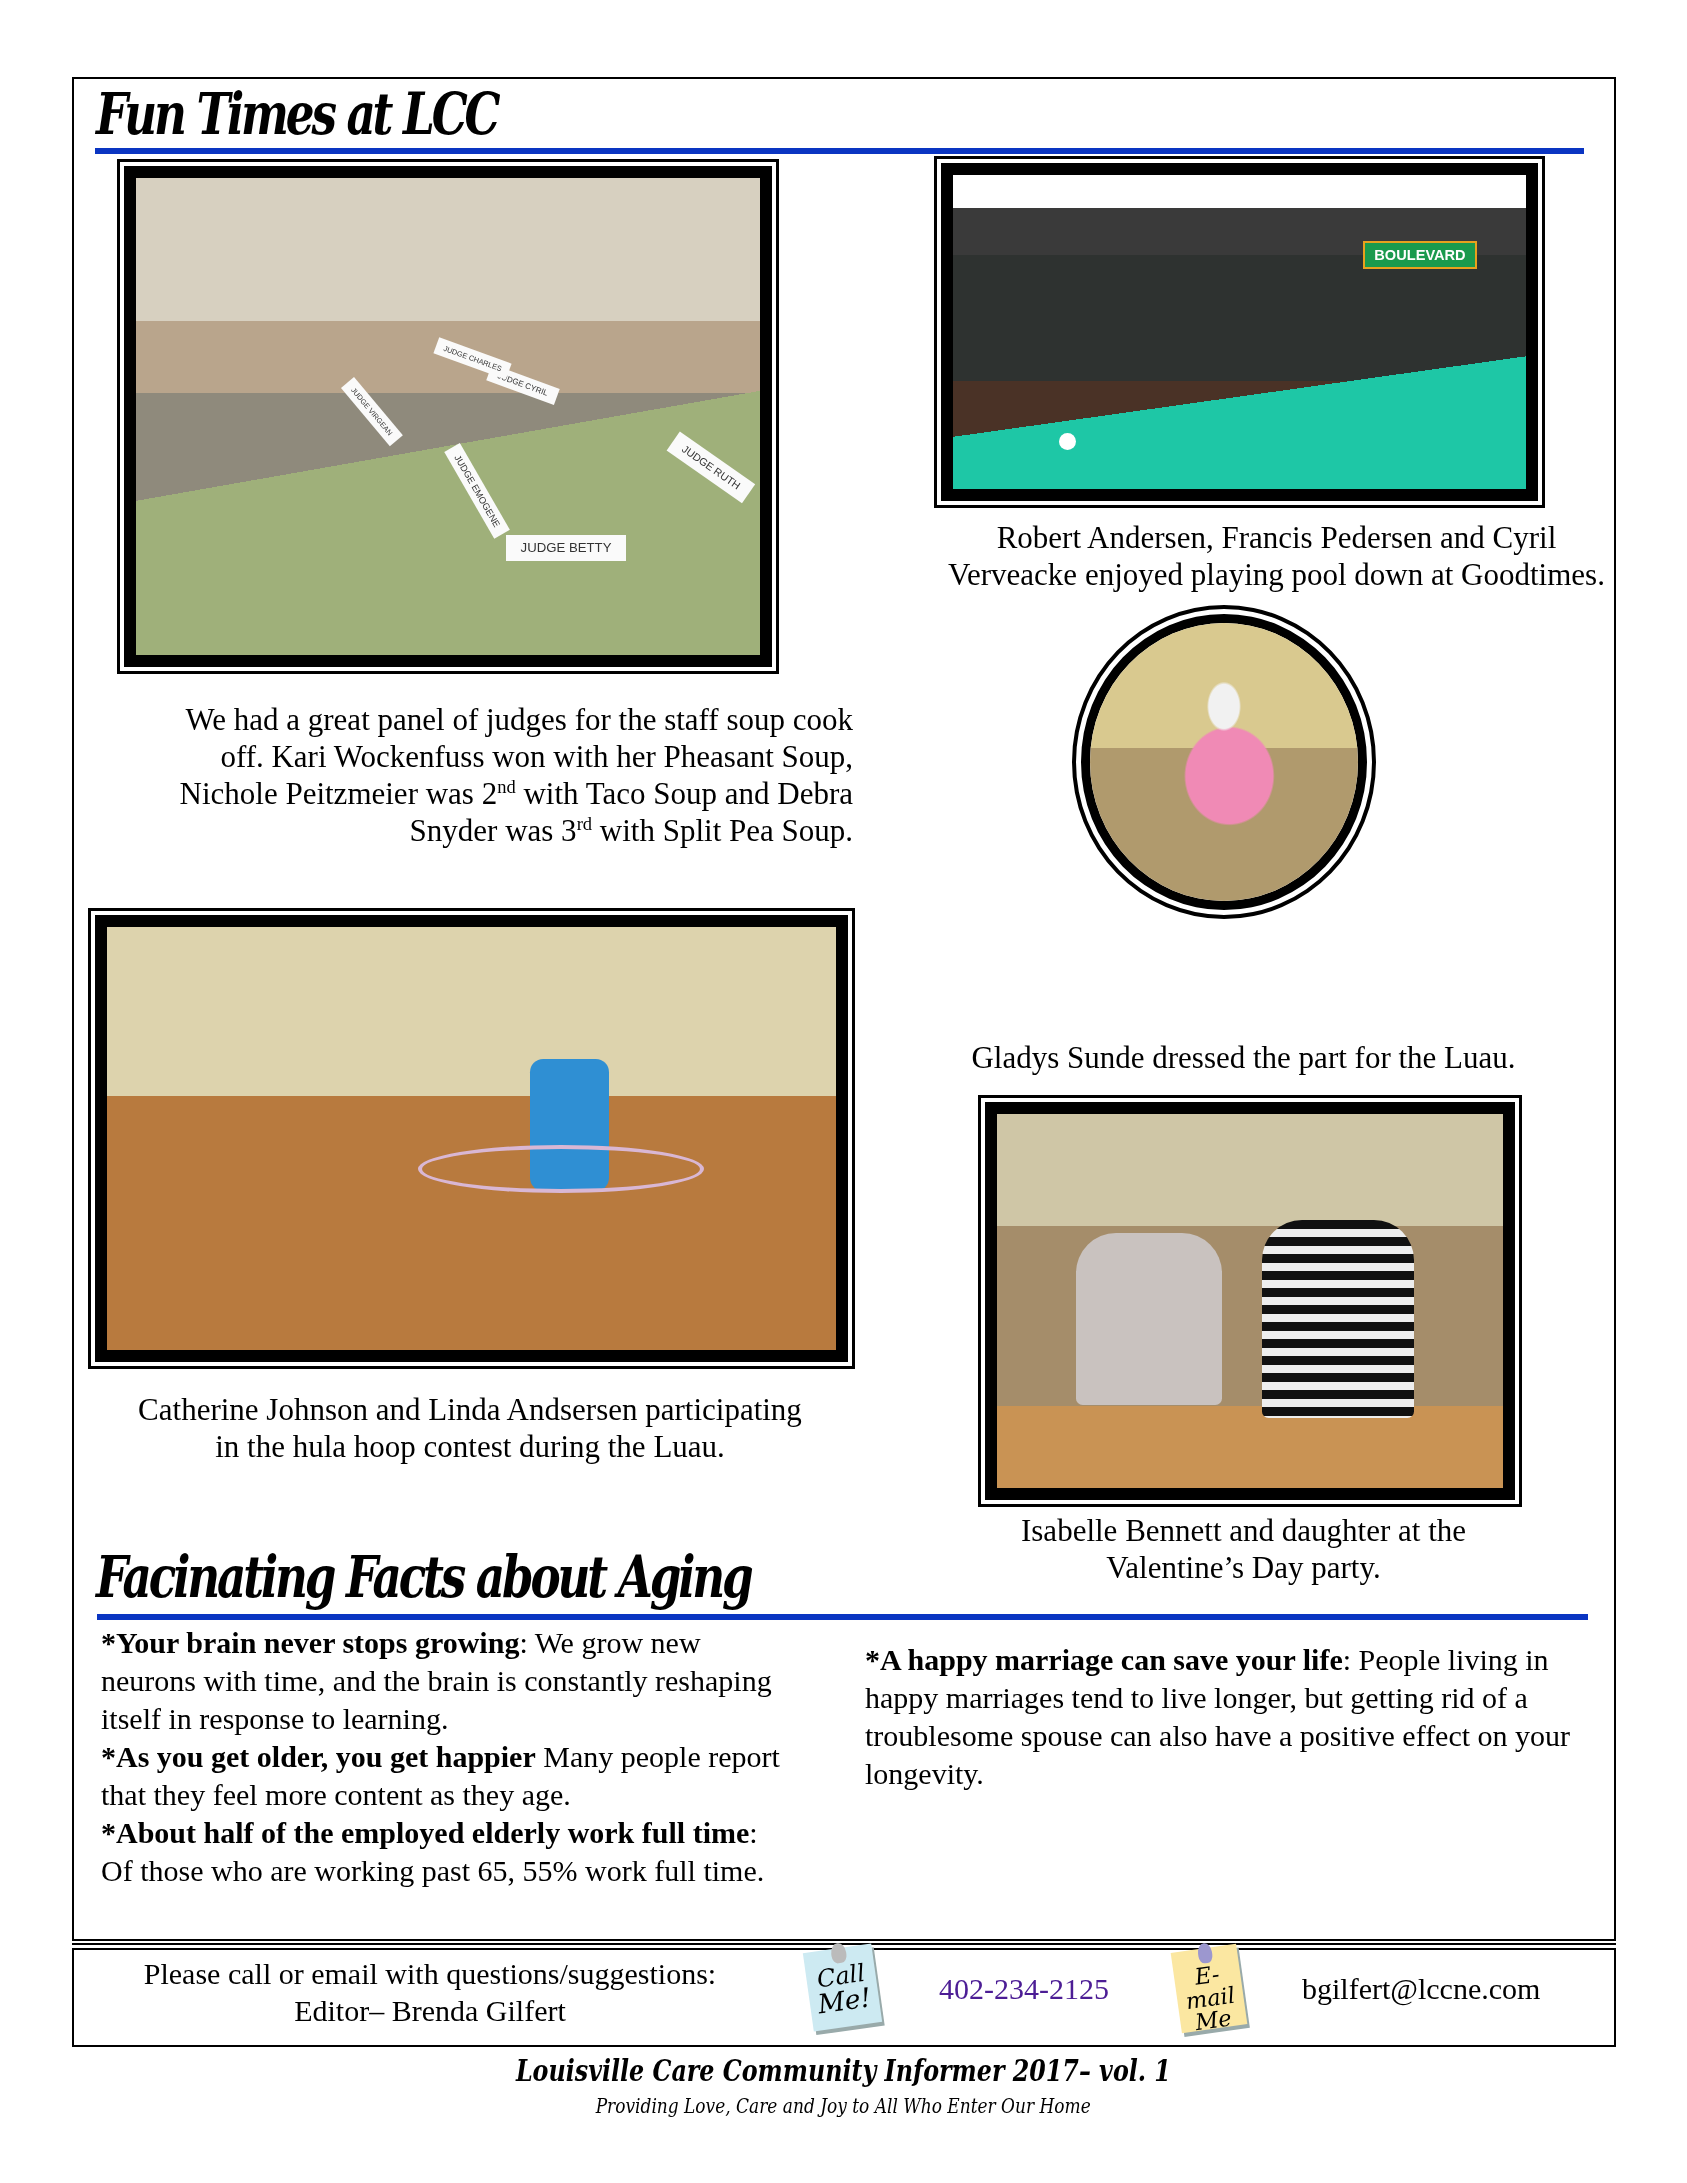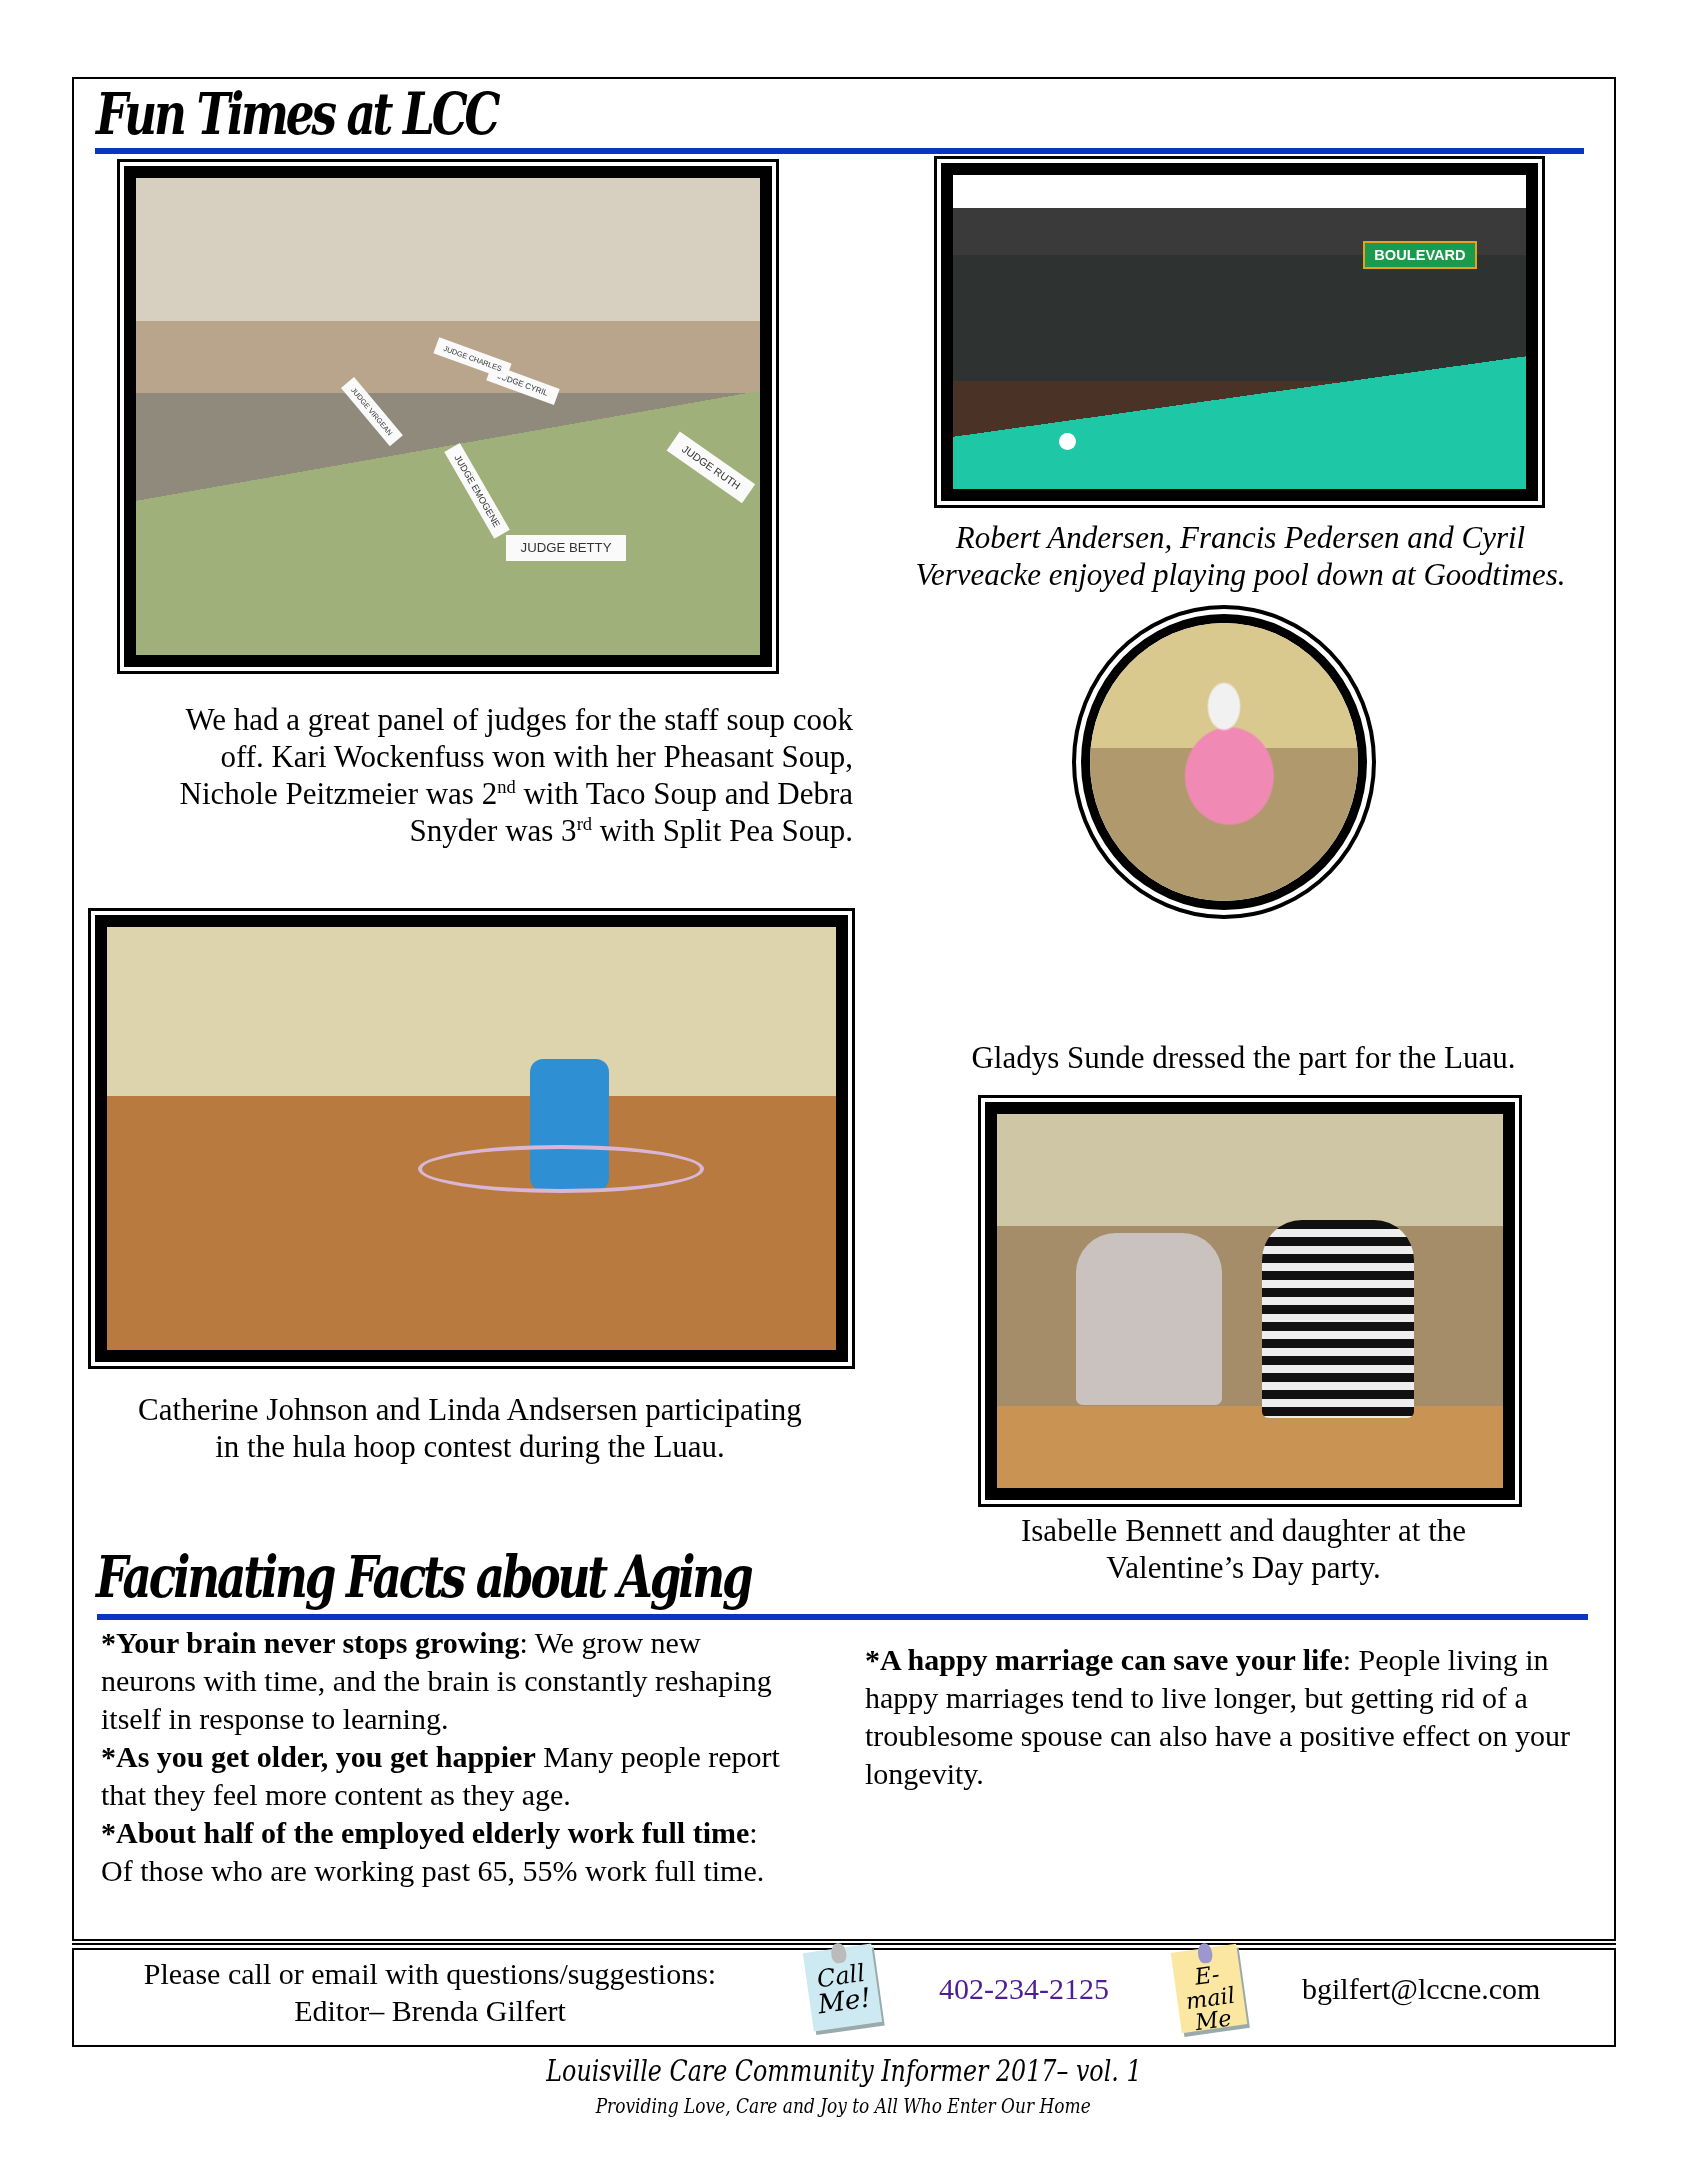--- a/index.html
+++ b/index.html
@@ -76,21 +76,21 @@
 </div>
 
 <div class="abs frame" style="left:934px; top:156px; width:611px; height:352px;">
   <div class="frame-inner">
     <div class="photo p-pool" title="Residents playing pool at a bar">
       <div class="abs" style="left:410px; top:33px; background:#1a9a4d; color:#fff; border:2.6px solid #e8a11d; padding:4px 9.3px; font-family:'Liberation Sans',sans-serif; font-weight:bold; font-size:14.6px;">BOULEVARD</div>
       <div class="abs" style="left:106px; top:225px; width:17px; height:17px; border-radius:50%; background:#fff;"></div>
     </div>
   </div>
 </div>
-<div class="abs caption" style="left:880px; top:519px; width:721px;font-style:italic;">
+<div class="abs caption" style="left:916px; top:519px; width:721px;">
   <div>Robert Andersen, Francis Pedersen and Cyril</div>
   <div>Verveacke enjoyed playing pool down at Goodtimes.</div>
 </div>
 
 <div class="abs oval-frame" style="left:1072px; top:605px; width:304px; height:314px;">
   <div class="oval-inner">
     <div class="photo p-gladys" title="Resident in luau outfit in wheelchair"></div>
   </div>
 </div>
 <div class="abs caption" style="left:926px; top:1039px; width:635px;">Gladys Sunde dressed the part for the Luau.</div>
@@ -149,19 +149,19 @@
 </div>
 <a class="abs" style="left:939px; top:1972px; font-size:30px; color:#4c1d95; text-decoration:none;">402-234-2125</a>
 
 <div class="note" style="left:1176px; top:1948px; width:66px; height:81px; background:#fbe7a1; transform:rotate(-8deg);">
   <div class="pin" style="left:26.5px; top:-5.3px; background:#9c97cf;"></div>
   <div class="note-text" style="font-size:22.5px; margin-top:16px;">E-mail</div>
   <div class="note-text" style="font-size:22.5px;">Me</div>
 </div>
 <a class="abs" style="left:1302px; top:1972px; font-size:30px; color:#000; text-decoration:none;">bgilfert@lccne.com</a>
 
-<div class="abs" style="left:0; top:2054px; width:1687px; text-align:center; font-family:'DejaVu Serif',serif; font-style:italic; font-weight:normal; font-size:29px;">
+<div class="abs" style="left:0; top:2054px; width:1687px; text-align:center; font-family:'DejaVu Serif',serif; font-style:italic; font-weight:bold; font-size:29px;">
   <span style="display:inline-block; transform:scaleX(0.82);">Louisville Care Community Informer 2017– vol. 1</span>
 </div>
 <div class="abs" style="left:0; top:2094px; width:1687px; text-align:center; font-family:'DejaVu Serif',serif; font-style:italic; font-size:20px;">
   <span style="display:inline-block; transform:scaleX(0.85);">Providing Love, Care and Joy to All Who Enter Our Home</span>
 </div>
 
 
 </body></html>

